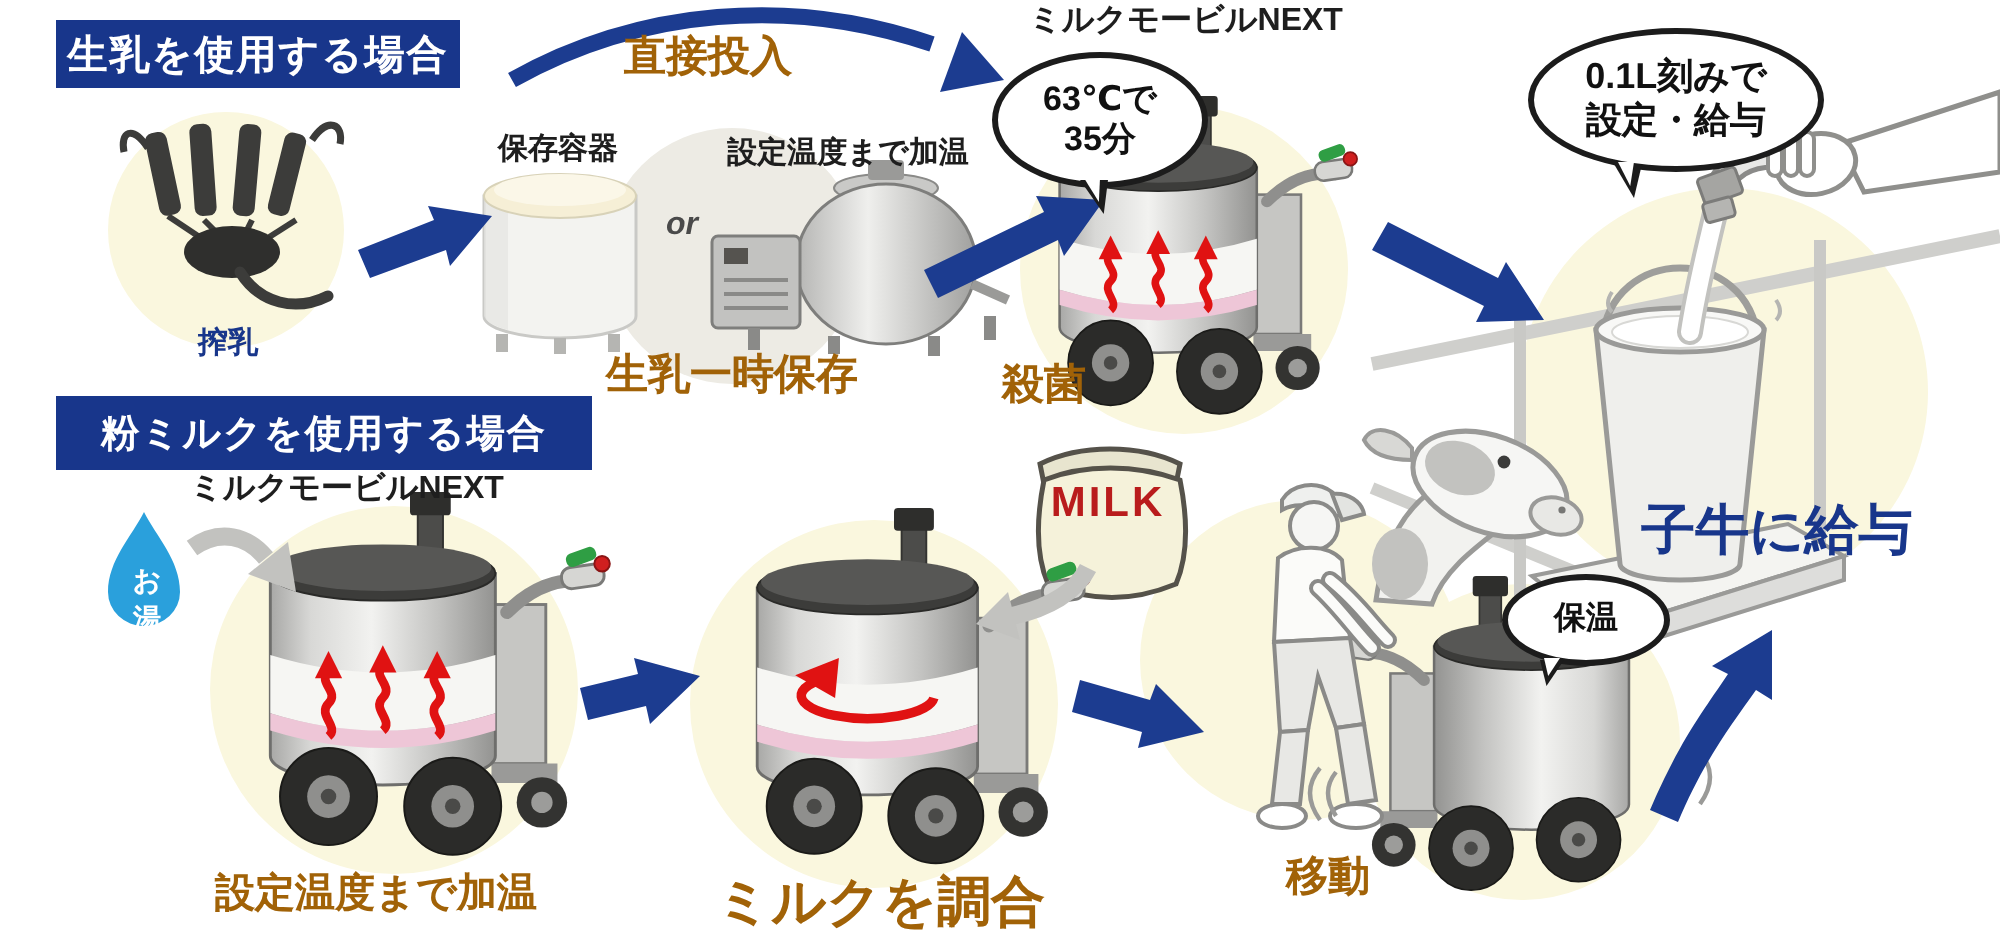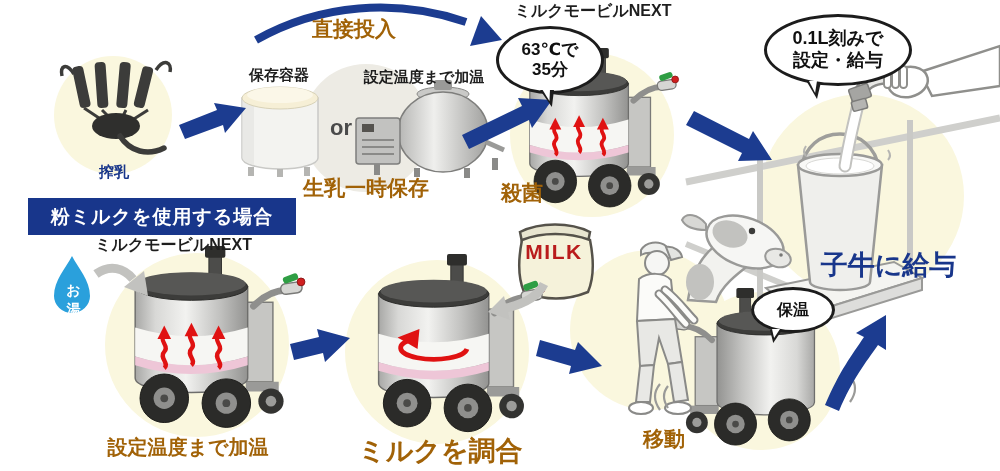--- a/index.html
+++ b/index.html
@@ -275,26 +275,27 @@
     </g>
 
     <g>
       <path d="M96,274 C110,264 124,268 133,279" fill="none" stroke="#c2c2bf" stroke-width="9"></path>
       <polygon points="148,296 124,287 144,271" fill="#c2c2bf"></polygon>
       <path d="M544,284 C538,296 524,304 506,308" fill="none" stroke="#c2c2bf" stroke-width="9"></path>
       <polygon points="488,312 504,296 510,320" fill="#c2c2bf"></polygon>
     </g>
   </svg>
 
+  <div class="hdr" style="left:28px;top:10px;width:202px;height:34px;font-size:20px;">生乳を使用する場合</div>
   <div class="hdr" style="left:28px;top:198px;width:268px;height:37px;font-size:19px;">粉ミルクを使用する場合</div>
 
   <div class="lbl navy" style="left:72px;top:163px;width:84px;font-size:15px;">搾乳</div>
   <div class="lbl blue" style="left:306px;top:17px;width:96px;font-size:21px;">直接投入</div>
   <div class="lbl dark" style="left:234px;top:66px;width:90px;font-size:15px;">保存容器</div>
-  <div class="lbl gray" style="left:324px;top:115px;width:34px;font-size:22px;">or</div>
+  <div class="lbl gray" style="left:324px;top:104px;width:34px;font-size:16px;font-style:italic;">or</div>
   <div class="lbl dark" style="left:358px;top:68px;width:132px;font-size:15px;">設定温度まで加温</div>
   <div class="lbl blue" style="left:292px;top:176px;width:148px;font-size:21px;">生乳一時保存</div>
   <div class="lbl dark" style="left:503px;top:2px;width:180px;font-size:16px;">ミルクモービルNEXT</div>
   <div class="lbl blue" style="left:496px;top:181px;width:52px;font-size:21px;">殺菌</div>
   <div class="lbl navy" style="left:806px;top:250px;width:165px;font-size:27px;">子牛に給与</div>
 
   <div class="lbl dark" style="left:86px;top:236px;width:175px;font-size:16px;">ミルクモービルNEXT</div>
   <div class="vtext" style="left:63px;top:274px;width:20px;height:42px;font-size:14px;">お湯</div>
   <div class="lbl bagtxt" style="left:516px;top:240px;width:76px;font-size:21px;">MILK</div>
   <div class="lbl blue" style="left:98px;top:436px;width:180px;font-size:20px;">設定温度まで加温</div>

